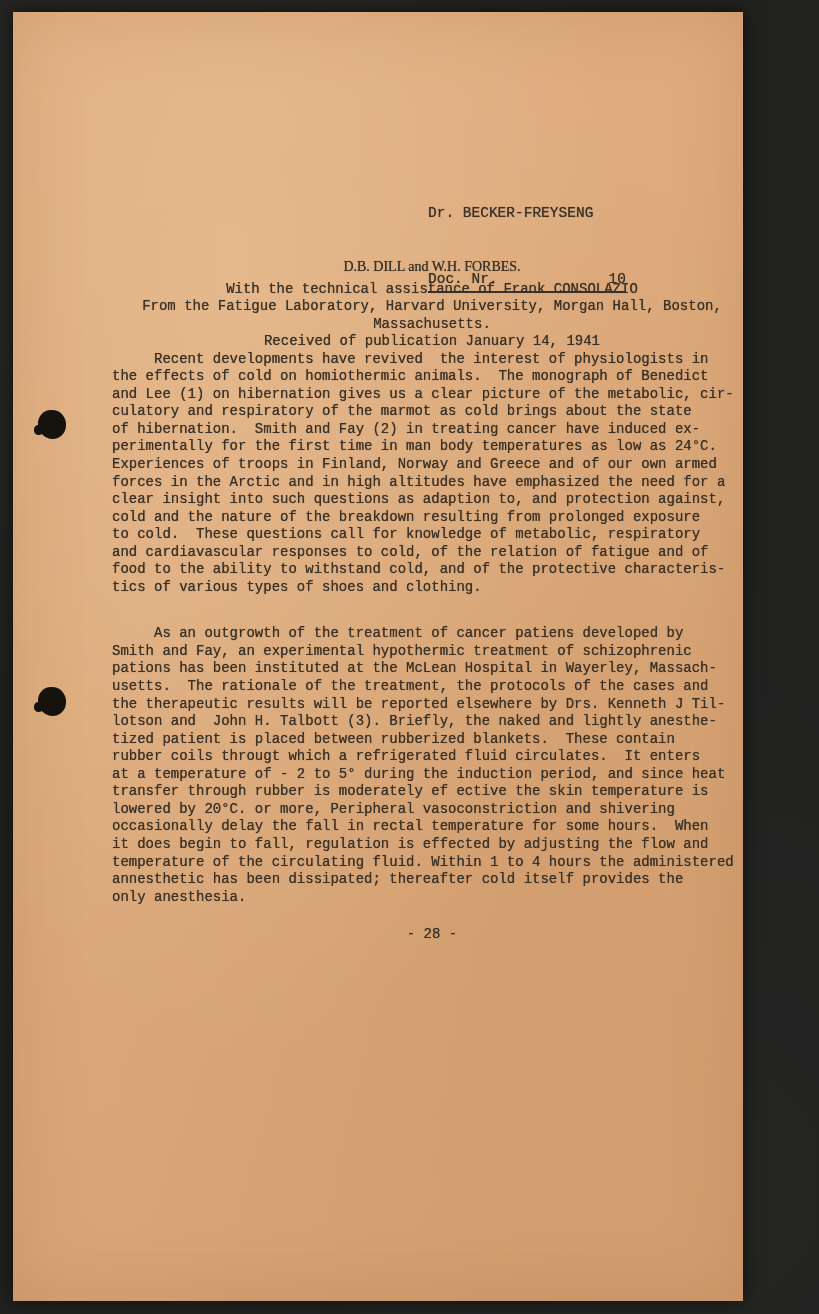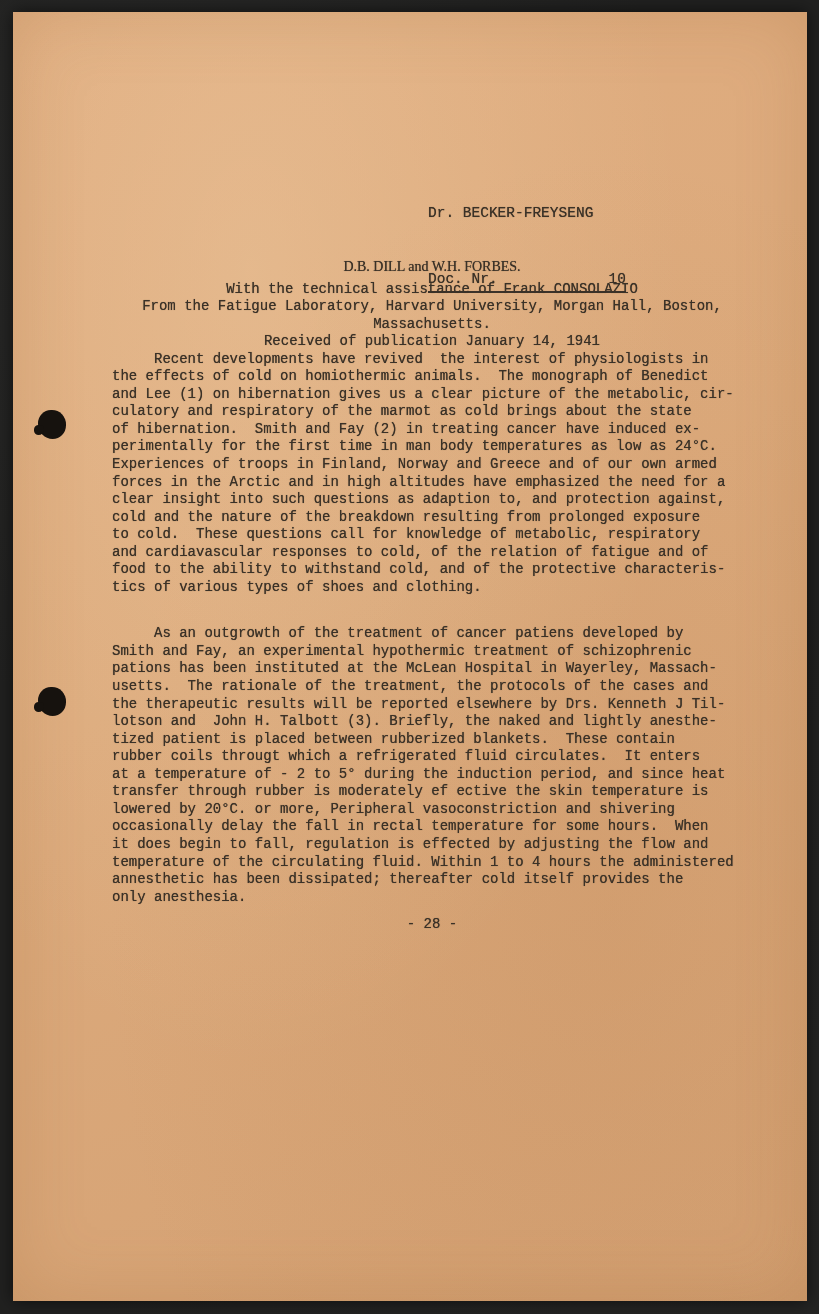--- a/index.html
+++ b/index.html
@@ -7,21 +7,21 @@
 
   .scene {
     position:relative; width:819px; height:1314px;
     background:
       radial-gradient(circle at 20% 15%, rgba(70,70,70,.18), rgba(0,0,0,0) 40%),
       radial-gradient(circle at 85% 90%, rgba(60,60,60,.15), rgba(0,0,0,0) 45%),
       #212120;
   }
 
   .paper {
-    position:absolute; left:13px; top:12px; width:794px; height:1289px;
+    position:absolute; left:13px; top:12px; width:730px; height:1289px;
     background:
       radial-gradient(ellipse at 30% 20%, rgba(255,236,200,.20), rgba(0,0,0,0) 55%),
       radial-gradient(ellipse at 75% 70%, rgba(170,110,60,.14), rgba(0,0,0,0) 60%),
       linear-gradient(155deg, #e0ad80 0%, #dcaa7c 45%, #d4a173 100%);
     box-shadow: 0 0 16px rgba(0,0,0,.6), inset 0 0 70px rgba(150,95,45,.22);
   }
 
   .hole {
     position:absolute; width:28px; height:29px; background:#16120e;
     border-radius:48% 52% 50% 55%;
@@ -47,21 +47,21 @@
   .content { position:absolute; left:99px; top:226px; width:640px; font-size:14px; }
   .center { text-align:center; }
   .line-block { white-space:pre; line-height:17.55px; }
   .title    { letter-spacing:.4px; }
   .authors  { margin-top:20px;font-family:Liberation Serif, serif; }
   .assist   { margin-top:5px; }
   .affil    { margin-top:0; line-height:18px; }
   .received { }
   .para1    { }
   .para2    { margin-top:29px; }
-  .pagenum  { margin-top:10px; }
+  .pagenum  { margin-top:20px; }
 </style>
 </head>
 <body>
 
 <div class="scene">
   <div class="paper">
 
     <span class="hole h1"></span>
     <span class="hole h2"></span>
 

